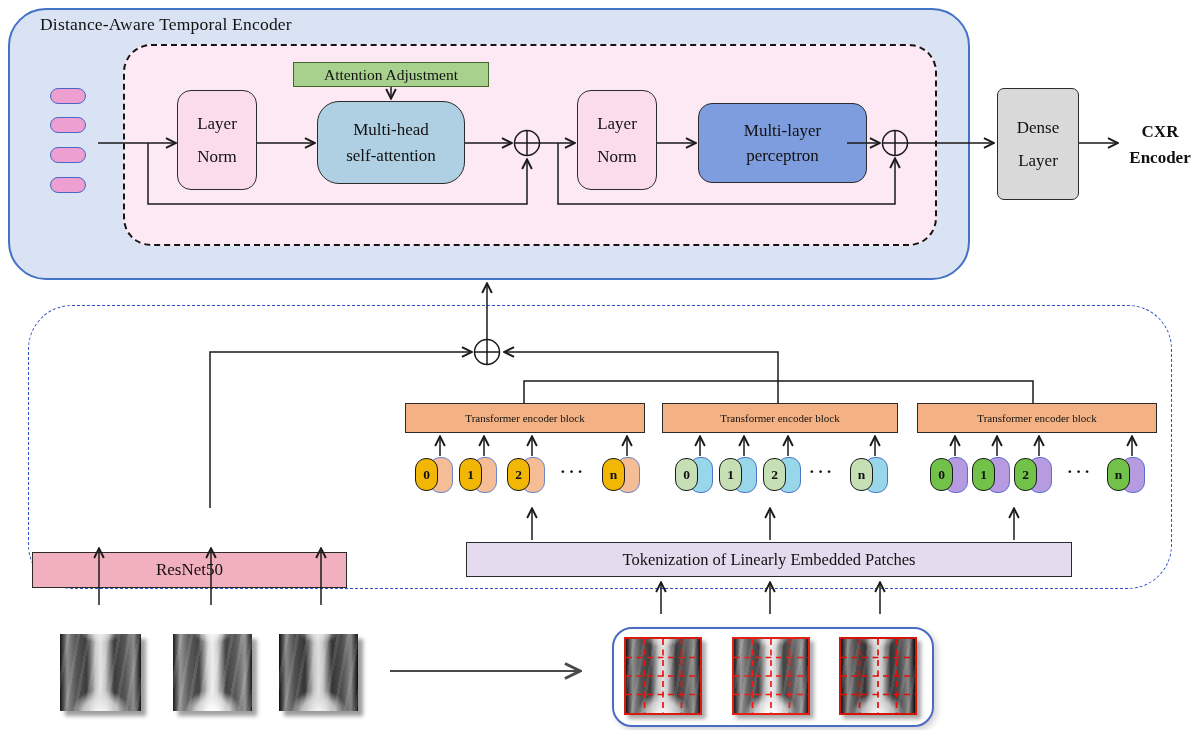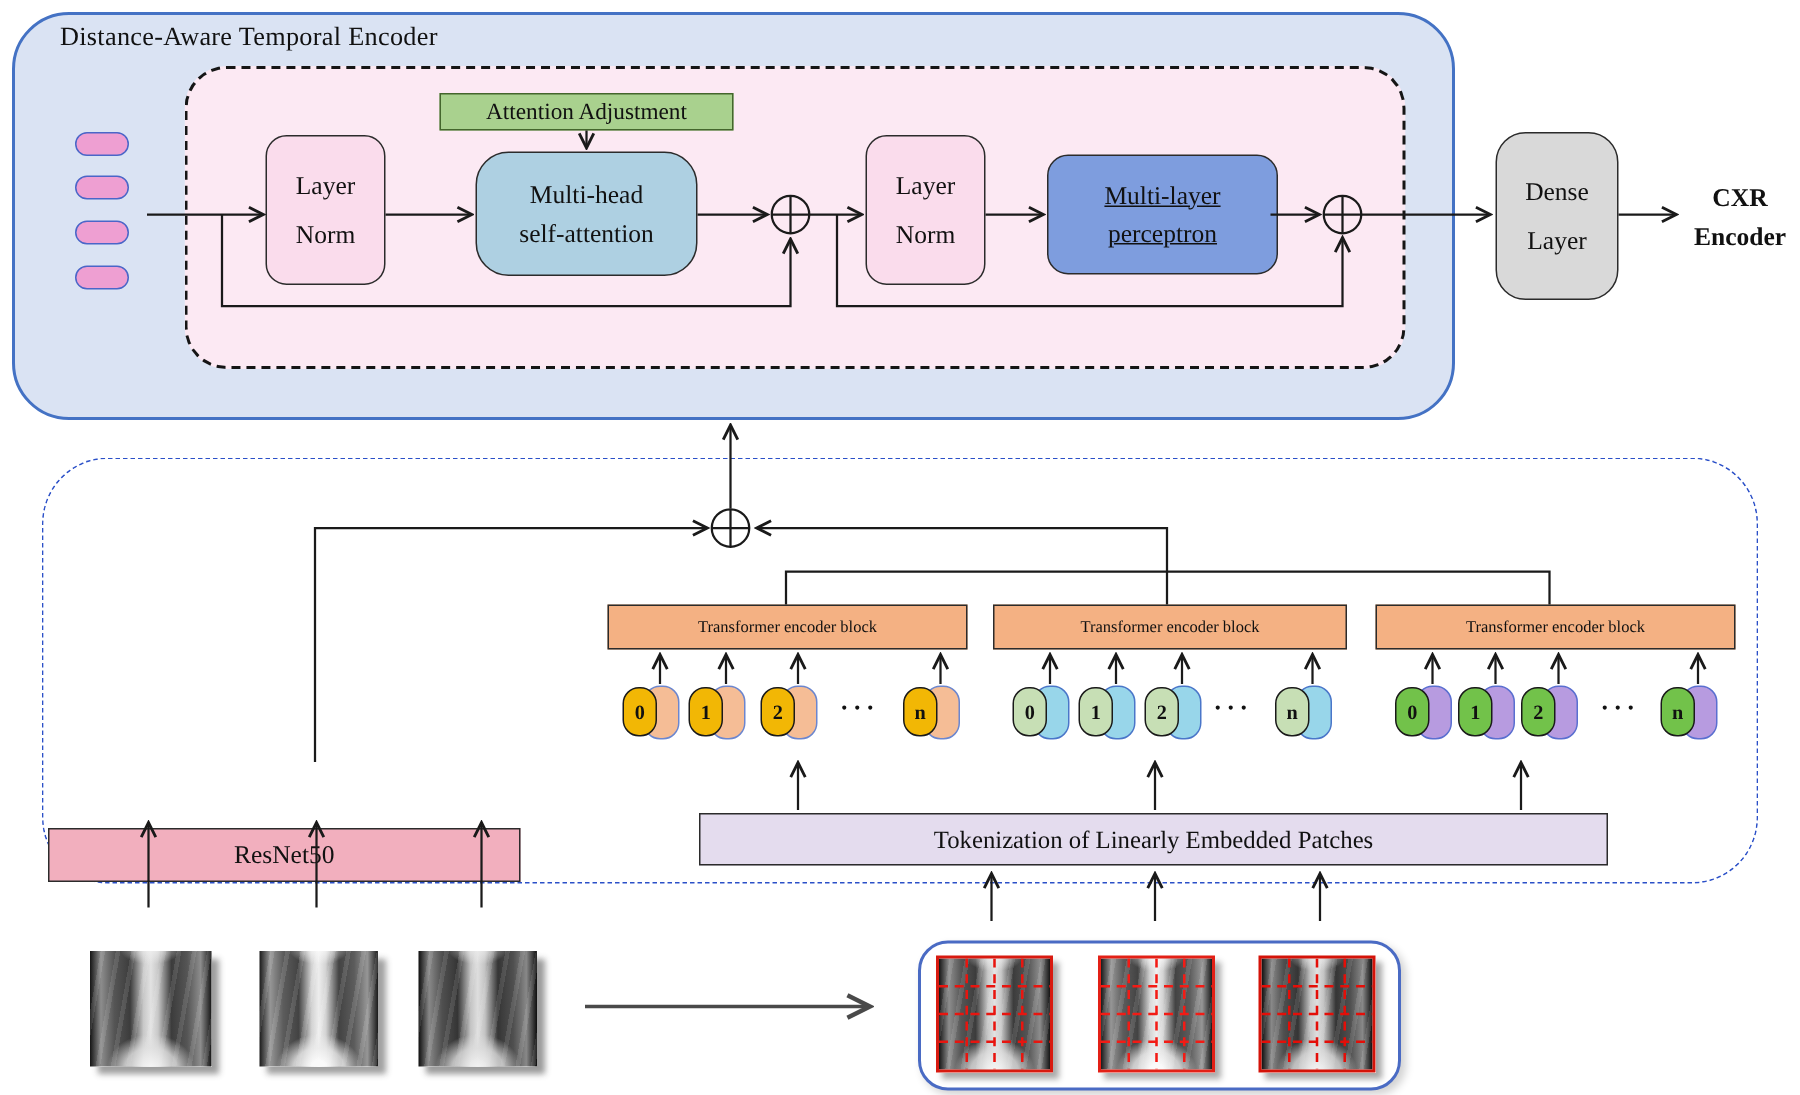--- a/index.html
+++ b/index.html
@@ -16,23 +16,23 @@
     border:2.5px dashed #151515;border-radius:28px;}
   .pill-in{left:50px;width:34px;height:14px;background:#ee9fd2;
     border:1.5px solid #4a66c8;border-radius:8px;}
   .node{border:1.4px solid #2b2b2b;display:flex;flex-direction:column;align-items:center;
     justify-content:center;text-align:center;box-sizing:border-box;}
   .ln{width:80px;height:100px;background:#fadcec;border-radius:14px;font-size:17px;line-height:1.95;}
   .attadj{left:293px;top:62px;width:196px;height:25px;background:#a9d18e;
     border:1.2px solid #44662c;font-size:15.5px;}
   .mhsa{left:317px;top:101px;width:148px;height:83px;background:#aed0e2;border-radius:22px;
     font-size:17px;line-height:1.5;}
-  .mlp{left:698px;top:103px;width:154px;height:80px;background:#7e9dde;border-radius:14px;
-    font-size:17px;line-height:1.5;text-decoration:underline;}
-  .dense{left:997px;top:88px;width:82px;height:112px;background:#d9d9d9;border-radius:20px;
+  .mlp{left:698px;top:103px;width:169px;height:80px;background:#7e9dde;border-radius:14px;
+    font-size:17px;line-height:1.5;}
+  .dense{left:997px;top:88px;width:82px;height:112px;background:#d9d9d9;border-radius:7px;
     font-size:17px;line-height:1.95;}
   .cxr{left:1120px;top:119px;width:80px;text-align:center;font-size:17px;line-height:1.55;font-weight:bold;}
   
   .hybrid-panel{left:28px;top:305px;width:1142px;height:282px;background:transparent;
     border:1.6px dashed #2b50c8;border-radius:44px;}
   .resnet{left:32px;top:508px;width:315px;height:36px;background:#f2afbe;font-size:17px;margin-top:44px;}
   .tblock{top:403px;height:30px;background:#f4b183;font-size:11px;}
   .tokenize{left:466px;top:542px;width:606px;height:35px;background:#e4dcee;font-size:16.5px;}
   
   .pair{position:absolute;top:457px;width:37px;height:34px;}

